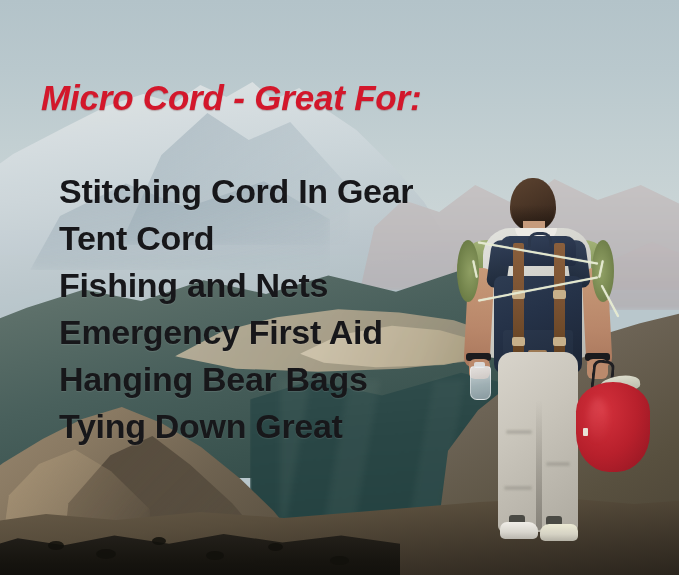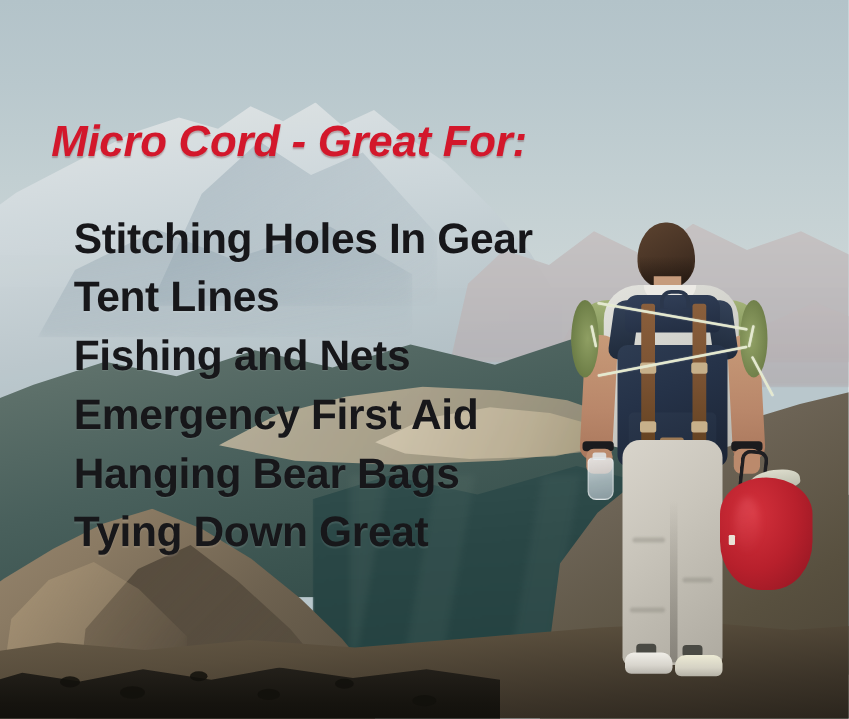--- a/index.html
+++ b/index.html
@@ -498,21 +498,21 @@
     position: absolute;
     left: 583px; top: 428px;
     width: 5px; height: 8px;
     background: #e9e2d6;
     border-radius: 1px;
   }
 
   
   .title {
     position: absolute;
-    left: 41px; top: 94px;
+    left: 41px; top: 78px;
     font-size: 35px;
     font-weight: bold;
     font-style: italic;
     color: #d3172b;
     letter-spacing: -0.2px;
     white-space: nowrap;
     text-shadow: 0 1px 1px rgba(90,10,15,.28);
   }
   .lines {
     position: absolute;
@@ -628,21 +628,21 @@
     <div class="sack-handle"></div>
     <div class="sack-top"></div>
     <div class="sack"></div>
     <div class="sack-hilite"></div>
     <div class="sack-tag"></div>
   </div>
 
   <div class="title">Micro Cord - Great For:</div>
 
   <div class="lines">
-    <div class="line">Stitching Holes In Gear</div>
-    <div class="line">Tent Lines</div>
+    <div class="line">Stitching Cord In Gear</div>
+    <div class="line">Tent Cord</div>
     <div class="line">Fishing and Nets</div>
     <div class="line">Emergency First Aid</div>
     <div class="line">Hanging Bear Bags</div>
     <div class="line">Tying Down Great</div>
   </div>
 
 </div>
 
 </body></html>

